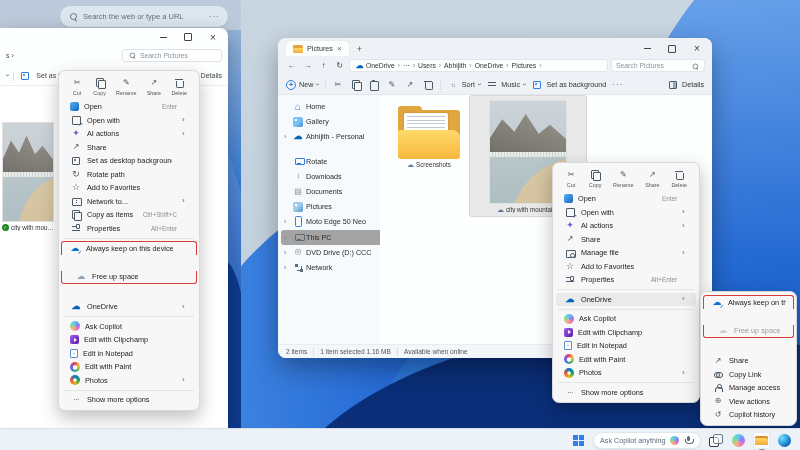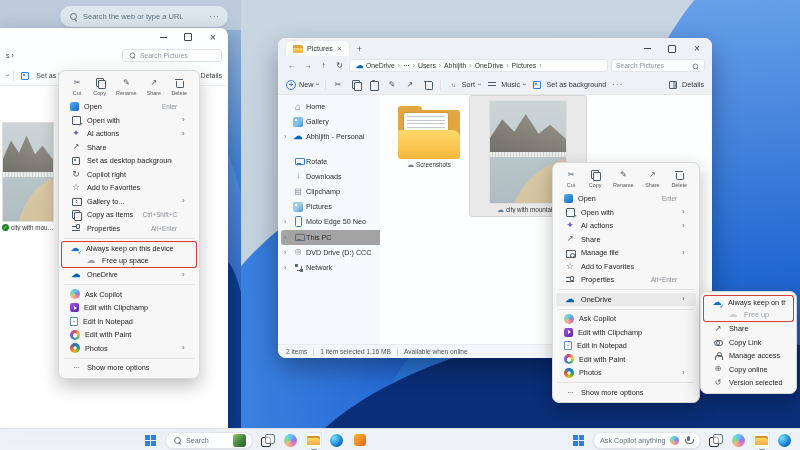--- a/index.html
+++ b/index.html
@@ -65,21 +65,21 @@
 .mrow.hv{background:#eaeaea}
 .mrow.dis{color:#9aa0a6}
 .mrow.dis .mi{opacity:.45}
 .mlabel{flex:1;white-space:nowrap;overflow:hidden}
 .msc{font-size:6.3px;color:#8a8f94;white-space:nowrap}
 .subarr{width:6px;color:#666;font-size:8px;line-height:1}
 .subarr.on::before{content:"›"}
 .mrow.sepa{margin-bottom:6px}
 .mrow.sepa::after{content:"";position:absolute;left:2px;right:2px;bottom:-3.5px;height:1px;background:#e3e3e3}
 .mrow.boxs{border:1.4px solid #d93b3b;border-bottom:none;border-radius:3px 3px 0 0;margin:0 2px;padding:0 7px}
-.mrow.boxe{border:1.4px solid #d93b3b;border-top:none;border-radius:0 0 3px 3px;margin:0 2px;padding:0 23px}
+.mrow.boxe{border:1.4px solid #d93b3b;border-top:none;border-radius:0 0 3px 3px;margin:16px 2px;padding:0 13px}
 
 .mi{width:12px;height:12px;flex:none;display:inline-flex;align-items:center;justify-content:center;position:relative;font-size:9px;line-height:1;color:#4a5a68}
 .ic-cut-icon::before{content:"✂";font-size:8px}
 .ic-rename-icon::before{content:"✎";font-size:8px}
 .ic-share-icon::before{content:"↗";font-size:8px}
 .ic-rotate-right-icon::before{content:"↻"}
 .ic-rotate-left-icon::before{content:"↺"}
 .ic-favorites-icon::before{content:"☆"}
 .ic-ai-actions-icon::before{content:"✦";color:#6b5bd2}
 .ic-show-more-icon::before{content:"···";font-size:7px;letter-spacing:-.5px}
@@ -337,36 +337,36 @@
 
         <div class="mrow">
           <span class="mi ic-set-background-icon"></span>
           <span class="mlabel">Set as desktop background</span>
           <span class="msc"></span>
           <span class="subarr"></span>
         </div>
 
         <div class="mrow">
           <span class="mi ic-rotate-right-icon"></span>
-          <span class="mlabel">Copilot right</span>
+          <span class="mlabel">Rotate path</span>
           <span class="msc"></span>
           <span class="subarr"></span>
         </div>
 
 
         <div class="mrow">
           <span class="mi ic-favorites-icon"></span>
           <span class="mlabel">Add to Favorites</span>
           <span class="msc"></span>
           <span class="subarr"></span>
         </div>
 
         <div class="mrow">
           <span class="mi ic-compress-icon"></span>
-          <span class="mlabel">Gallery to...</span>
+          <span class="mlabel">Network to...</span>
           <span class="msc"></span>
           <span class="subarr on"></span>
         </div>
 
         <div class="mrow">
           <span class="mi ic-copy-path-icon"></span>
           <span class="mlabel">Copy as items</span>
           <span class="msc">Ctrl+Shift+C</span>
           <span class="subarr"></span>
         </div>
@@ -556,21 +556,21 @@
             <div class="srow">
               <span class="chev"></span>
               <span class="mi ic-downloads-icon" style="width:10px;height:10px"></span>
               <span class="slabel">Downloads</span>
               <span class="pin on"></span>
             </div>
 
             <div class="srow">
               <span class="chev"></span>
               <span class="mi ic-documents-icon" style="width:10px;height:10px"></span>
-              <span class="slabel">Clipchamp</span>
+              <span class="slabel">Documents</span>
               <span class="pin on"></span>
             </div>
 
             <div class="srow">
               <span class="chev"></span>
               <span class="mi ic-pictures-icon" style="width:10px;height:10px"></span>
               <span class="slabel">Pictures</span>
               <span class="pin on"></span>
             </div>
 
@@ -796,57 +796,32 @@
           <span class="mlabel">Copy Link</span>
         </div>
 
         <div class="mrow">
           <span class="mi ic-person-icon"></span>
           <span class="mlabel">Manage access</span>
         </div>
 
         <div class="mrow">
           <span class="mi ic-globe-icon"></span>
-          <span class="mlabel">Copy online</span>
+          <span class="mlabel">View actions</span>
         </div>
 
         <div class="mrow">
           <span class="mi ic-history-icon"></span>
-          <span class="mlabel">Version selected</span>
+          <span class="mlabel">Copilot history</span>
         </div>
 
     </div>
   </div>
 
   <div class="abs taskbar">
-    <div class="cluster" style="left:142px">
-      <span class="tbi">
-          <span class="tb-start"></span>
-        </span>
-      <div class="pill" style="width:88px">
-        <span class="lens"></span>
-        <span class="ptxt" style="flex:1">Search</span>
-        <span class="bingimg"></span>
-      </div>
-      <span class="tbi">
-          <span class="tb-taskview"></span>
-        </span>
-      <span class="tbi">
-          <span class="tb-copilot"></span>
-        </span>
-      <span class="tbi active">
-          <span class="tb-explorer"></span>
-        </span>
-      <span class="tbi">
-          <span class="tb-edge"></span>
-        </span>
-      <span class="tbi">
-          <span class="tb-orange"></span>
-        </span>
-    </div>
     <div class="cluster" style="left:570px">
       <span class="tbi">
           <span class="tb-start"></span>
         </span>
       <div class="pill" style="width:108px">
         <span class="ptxt" style="flex:1">Ask Copilot anything</span>
         <span class="tb-copilot small"></span>
         <span class="tb-mic"></span>
       </div>
       <span class="tbi">

